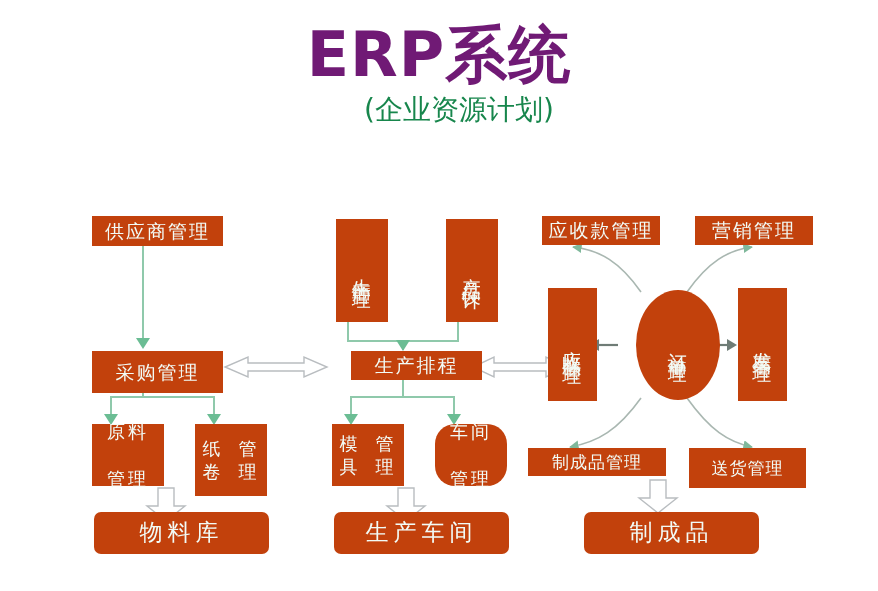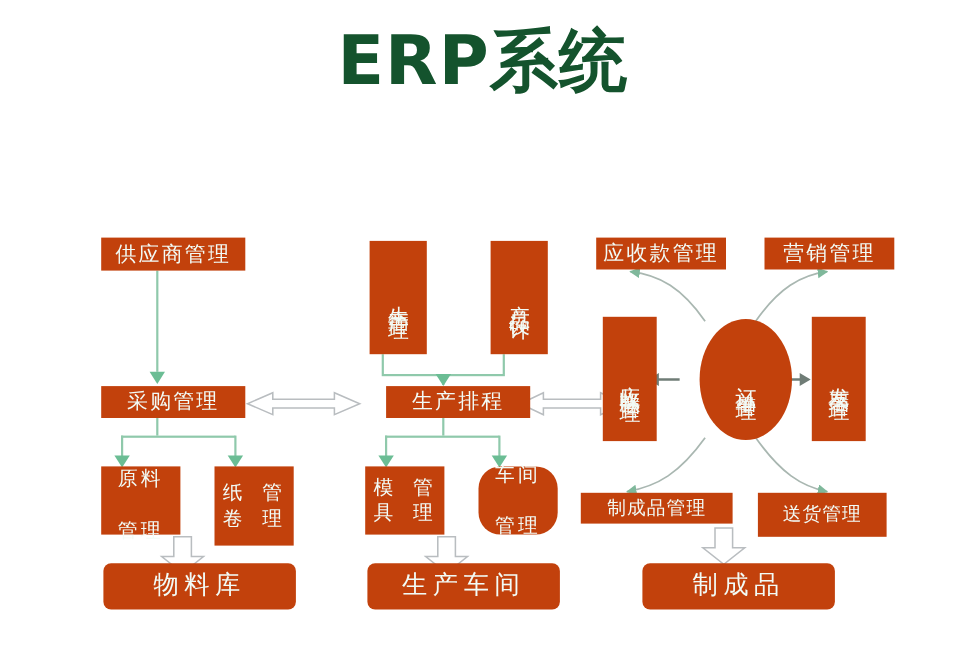--- a/index.html
+++ b/index.html
@@ -15,21 +15,21 @@
   }
 
   
   #title-block {
     position: absolute; left: 0; top: 22px; width: 878px;
     text-align: center;
   }
   #main-title {
     font-size: 62px;
     font-weight: bold;
-    color: #14532d;
+    color: #701a75;
     letter-spacing: 1px;
     line-height: 1.05;
     white-space: nowrap;
   }
   #sub-title {
     margin-top: 8px;
     font-size: 28px;
     color: #17864c;
     line-height: 1.1;
     white-space: nowrap;
@@ -112,20 +112,21 @@
     pointer-events: none;
   }
   
   .side-arrow { position: absolute; z-index: 2; }
 </style>
 </head>
 <body>
 
 <div id="title-block">
   <div id="main-title">ERP系统</div>
+  <div id="sub-title">(企业资源计划)</div>
 </div>
 
 <svg id="curve-layer">
   <defs>
     <marker id="ahead" markerWidth="7" markerHeight="7" refX="5.4" refY="3.1" orient="auto" markerUnits="strokeWidth">
       <path d="M0,0 L6,3.1 L0,6.2 z" fill="#7fb89b"></path>
     </marker>
   </defs>
 
   <path d="M641,292 C620,262 600,250 573,247" fill="none" stroke="#a9b7b1" stroke-width="1.6" marker-end="url(#ahead)"></path>
@@ -135,30 +136,30 @@
   <path d="M641,398 C618,430 598,442 570,447" fill="none" stroke="#a9b7b1" stroke-width="1.6" marker-end="url(#ahead)"></path>
 
   <path d="M687,398 C710,430 728,442 752,447" fill="none" stroke="#a9b7b1" stroke-width="1.6" marker-end="url(#ahead)"></path>
 </svg>
 
 <div class="node" style="left:78px; top:216px; width:131px; height:30px;">供应商管理</div>
 
 <div class="vline" style="left:142px; top:246px; height:92px;"></div>
 <div class="tri-down" style="left:136px; top:338px;"></div>
 
-<div class="node" style="left:78px; top:351px; width:131px; height:29px;">采购管理</div>
+<div class="node" style="left:78px; top:351px; width:131px; height:42px;">采购管理</div>
 
 <div class="vline" style="left:142px; top:380px; height:16px;"></div>
 <div class="hline" style="left:110px; top:396px; width:104px;"></div>
 <div class="vline" style="left:110px; top:396px; height:20px;"></div>
 <div class="vline" style="left:213px; top:396px; height:20px;"></div>
 <div class="tri-down" style="left:104px; top:414px;"></div>
 <div class="tri-down" style="left:207px; top:414px;"></div>
 
-<div class="node two-line" style="left: 78px; top: 424px; width: 72px; height: 62px; display: flex; flex-direction: column; align-items: center; justify-content: space-between;">
+<div class="node two-line" style="left: 78px; top: 424px; width: 72px; height: 62px; display: flex; flex-direction: column; align-items: center; justify-content: center;">
     <span>原料</span>
     <br>
     <span>管理</span>
   </div>
 <div class="node two-line" style="left: 181px; top: 424px; width: 72px; height: 72px; display: flex; flex-direction: row; align-items: center; justify-content: flex-end;">
     <span>纸卷</span>
     <br>
     <span>管理</span>
   </div>
 

